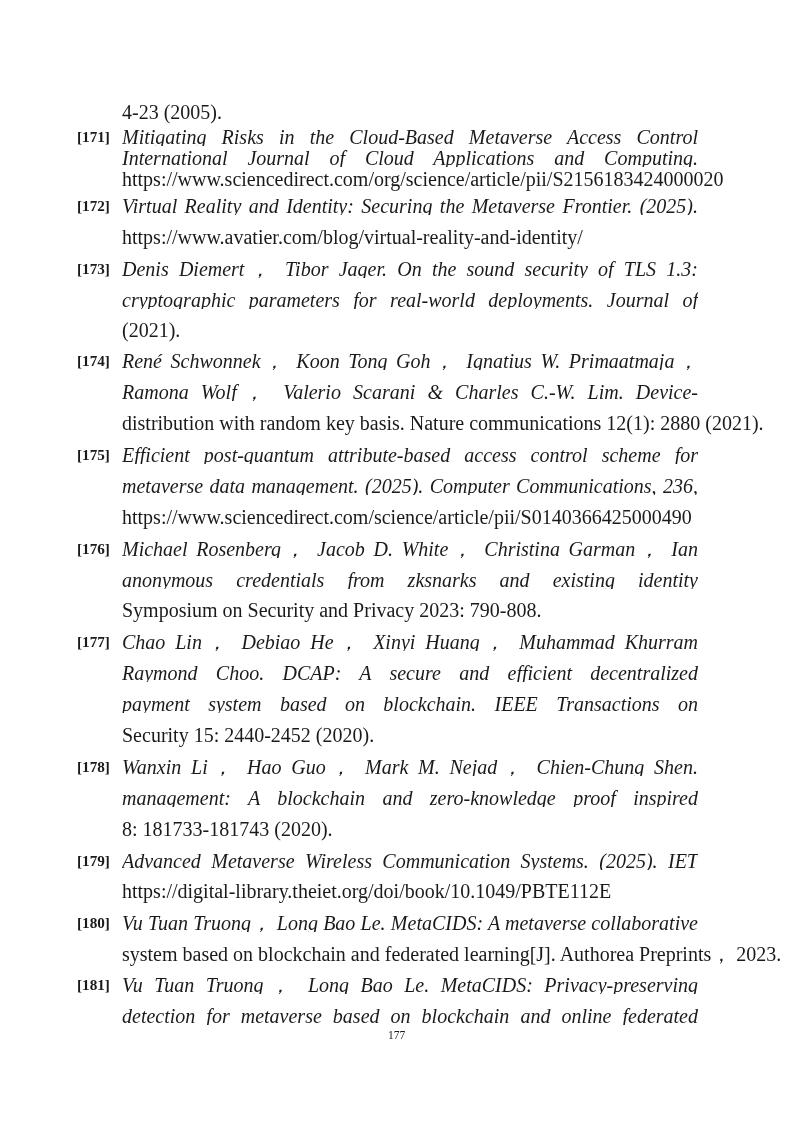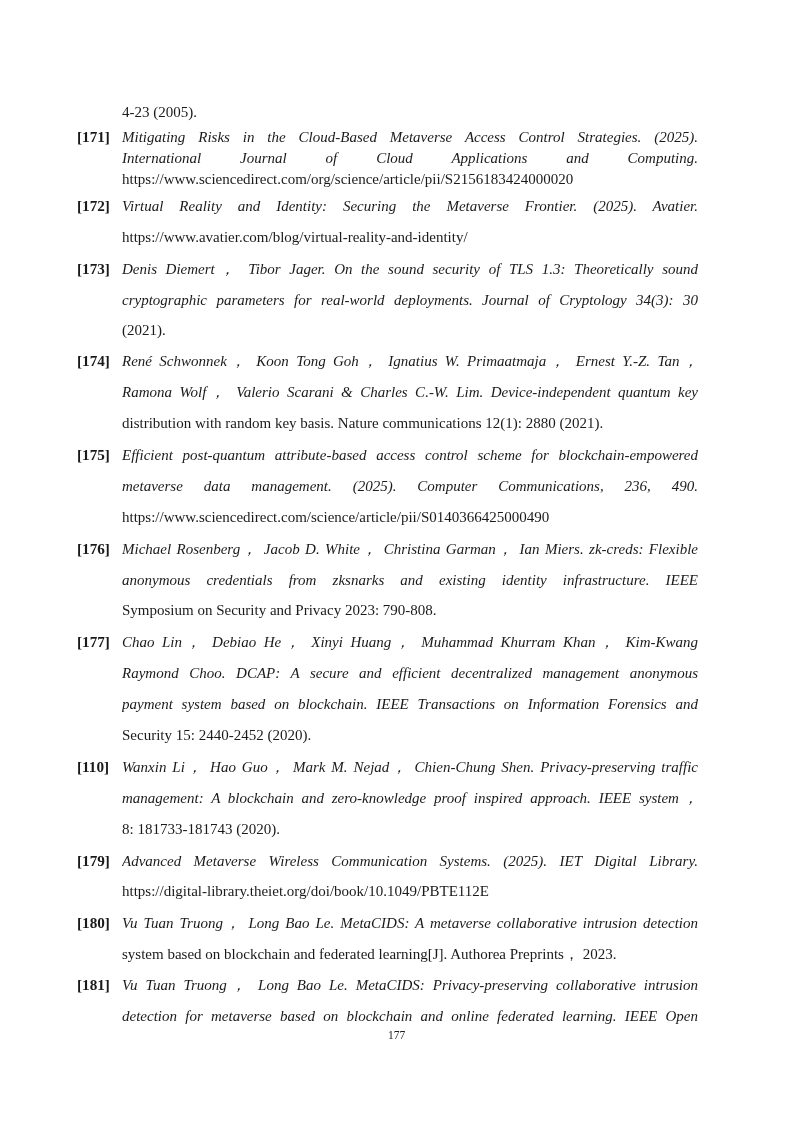--- a/index.html
+++ b/index.html
@@ -1,19 +1,19 @@
 <!DOCTYPE html>
 <html><head>
 <meta charset="utf-8">
 <style>
   html, body { margin: 0; padding: 0; background: #ffffff; }
   body { width: 793px; height: 1121px; position: relative; overflow: hidden;
          font-family: "Liberation Serif", "DejaVu Serif", serif; color: #1a1a1a; }
   .page { position: absolute; left: 0; top: 0; width: 793px; height: 1121px; background: #fff; }
-  .line { position: absolute; left: 122px; width: 576px; font-size: 15px; line-height: 18px;
+  .line { position: absolute; left: 122px; width: 576px; font-size: 20px; line-height: 18px;
           white-space: nowrap; }
   .line.just { text-align: justify; text-align-last: justify; white-space: normal; height: 18px; overflow: hidden; font-style: italic; }
   .num { position: absolute; left: 77px; font-size: 15.2px; line-height: 18px; font-weight: bold; }
   .pagenum { position: absolute; left: 0; width: 793px; top: 1028px; text-align: center;
              font-size: 11.5px; line-height: 14px; }
 </style>
 </head>
 <body>
 
 <div class="page">
@@ -63,21 +63,21 @@
 
   <div>
     <div class="num" style="top:633px">[177]</div>
     <div class="line just" style="top:633px">Chao Lin， Debiao He， Xinyi Huang， Muhammad Khurram Khan， Kim-Kwang</div>
     <div class="line just" style="top:664px">Raymond Choo. DCAP: A secure and efficient decentralized management anonymous</div>
     <div class="line just" style="top:695px">payment system based on blockchain. IEEE Transactions on Information Forensics and</div>
     <div class="line" style="top:726px">Security 15: 2440-2452 (2020).</div>
   </div>
 
   <div>
-    <div class="num" style="top:758px">[110]</div>
+    <div class="num" style="top:758px">[178]</div>
     <div class="line just" style="top:758px">Wanxin Li， Hao Guo， Mark M. Nejad， Chien-Chung Shen. Privacy-preserving traffic</div>
     <div class="line just" style="top:789px">management: A blockchain and zero-knowledge proof inspired approach. IEEE system，</div>
     <div class="line" style="top:820px">8: 181733-181743 (2020).</div>
   </div>
 
   <div>
     <div class="num" style="top:852px">[179]</div>
     <div class="line just" style="top:852px">Advanced Metaverse Wireless Communication Systems. (2025). IET Digital Library.</div>
     <div class="line" style="top:882px">https://digital-library.theiet.org/doi/book/10.1049/PBTE112E</div>
   </div>

